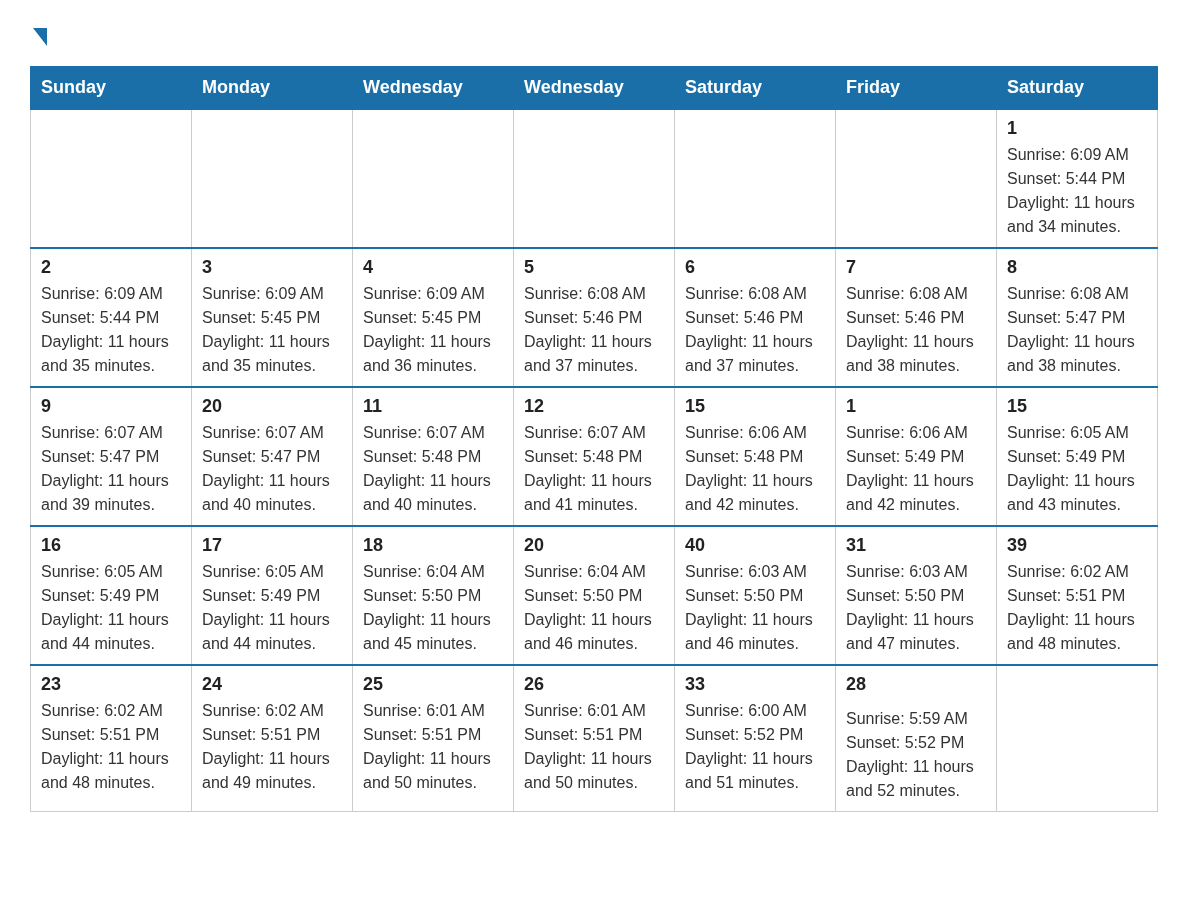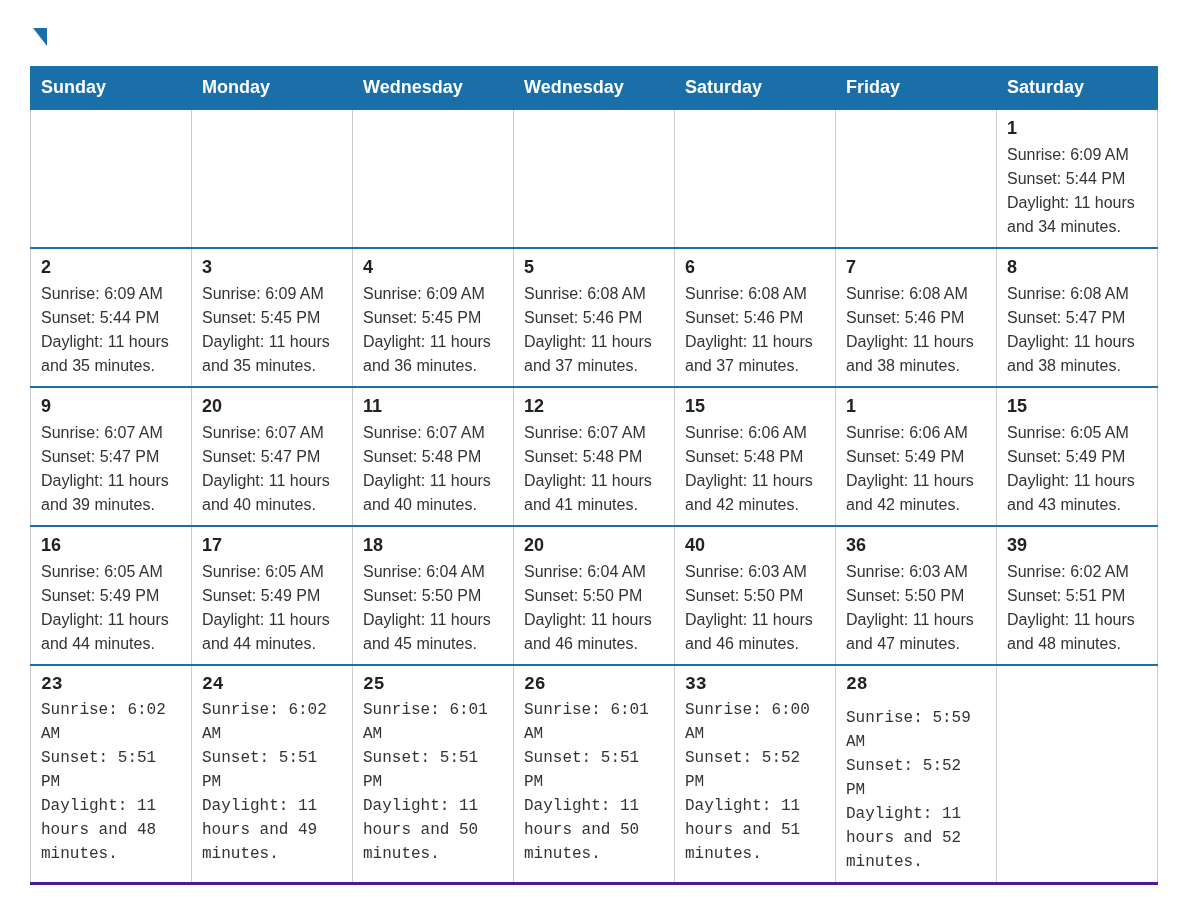--- a/index.html
+++ b/index.html
@@ -95,22 +95,21 @@
     }
     .day-info {
       font-size: 16px;
       color: #333;
       line-height: 1.5;
     }
     .empty-cell {
       background: #f9f9f9;
     }
     .calendar-table tbody tr:last-child {
-      border-bottom: 3px solid #4c1d95;
-      font-family: Liberation Mono, monospace;
+      border-bottom: 1px solid #4c1d95;
     }
   </style>
 </head>
 <body>
 
 <div class="header-area">
   <div class="logo">
     <div class="logo-top">
       <span class="logo-general"></span>
       <div class="logo-arrow"></div>
@@ -263,21 +262,21 @@
 Sunset: 5:50 PM
 Daylight: 11 hours and 46 minutes.</div>
         </td>
         <td>
           <span class="day-number">40</span>
           <div class="day-info" style="white-space: pre-line;">Sunrise: 6:03 AM
 Sunset: 5:50 PM
 Daylight: 11 hours and 46 minutes.</div>
         </td>
         <td>
-          <span class="day-number">36</span>
+          <span class="day-number">31</span>
           <div class="day-info" style="white-space: pre-line;">Sunrise: 6:03 AM
 Sunset: 5:50 PM
 Daylight: 11 hours and 47 minutes.</div>
         </td>
         <td>
           <span class="day-number">39</span>
           <div class="day-info" style="white-space: pre-line;">Sunrise: 6:02 AM
 Sunset: 5:51 PM
 Daylight: 11 hours and 48 minutes.</div>
         </td>

